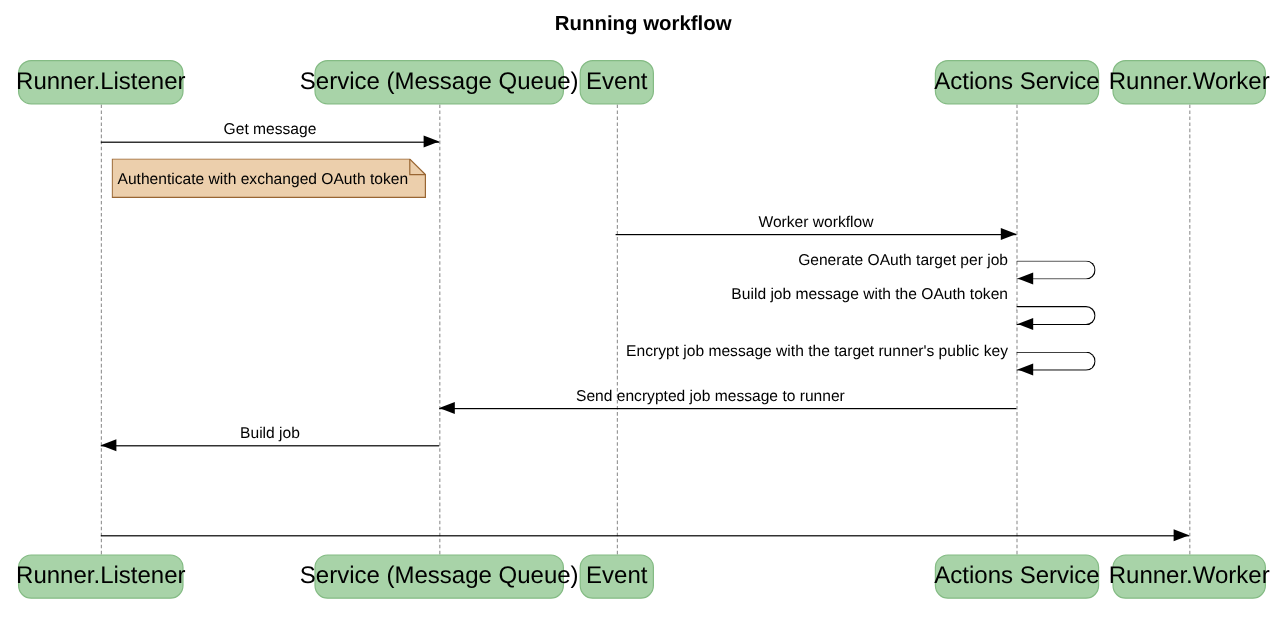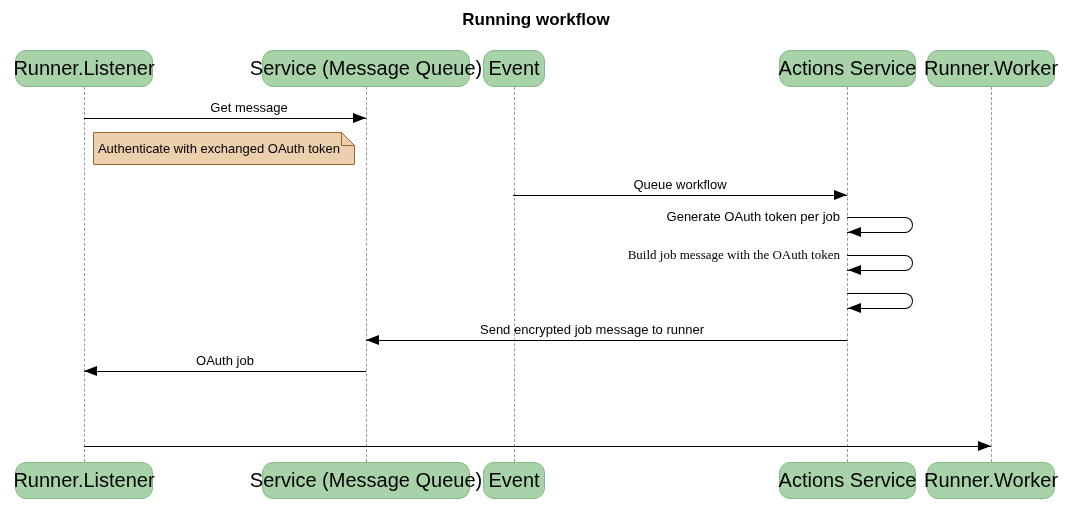--- a/index.html
+++ b/index.html
@@ -128,52 +128,53 @@
   <div class="actor" style="left:483px; top:50px; width:62px;">
       <span>Event</span>
     </div>
   <div class="actor" style="left:779px; top:50px; width:137px;">
       <span>Actions Service</span>
     </div>
   <div class="actor" style="left:927px; top:50px; width:128px;">
       <span>Runner.Worker</span>
     </div>
 
-  <div class="msg-label" style="left:225px; top:100px;margin-left:24px;">Get message</div>
+  <div class="msg-label" style="left:225px; top:100px;">Get message</div>
   <div class="msg-line" style="left:84px; top:118px; width:282px;"></div>
   <div class="arrow-right" style="left:353px; top:113px;"></div>
 
   <div class="note" style="left:93px; top:132px;">
     <svg width="262" height="33" viewBox="0 0 262 33">
       <path d="M0.5,0.5 L248.5,0.5 L261.5,13.5 L261.5,32.5 L0.5,32.5 Z" style="fill:var(--note-fill); stroke:var(--note-border); stroke-width:1;"></path>
       <path d="M248.5,0.5 L248.5,13.5 L261.5,13.5" style="fill:none; stroke:var(--note-border); stroke-width:1;"></path>
     </svg>
     <span class="note-label">Authenticate with exchanged OAuth token</span>
   </div>
 
-  <div class="msg-label" style="left:680px; top:177px;">Queue workflow</div>
+  <div class="msg-label" style="left:680px; top:177px;">Worker workflow</div>
   <div class="msg-line" style="left:513px; top:195px; width:334px;"></div>
   <div class="arrow-right" style="left:834px; top:190px;"></div>
 
-  <div class="self-label" style="right:232px; top:209px;">Generate OAuth token per job</div>
+  <div class="self-label" style="right:232px; top:209px;">Generate OAuth target per job</div>
   <div class="self-loop" style="left:847px; top:217px;"></div>
   <div class="arrow-left" style="left:848px; top:227px;"></div>
 
-  <div class="self-label" style="right:232px; top:247px;font-family:Liberation Serif, serif;">Build job message with the OAuth token</div>
+  <div class="self-label" style="right:232px; top:237px;">Build job message with the OAuth token</div>
   <div class="self-loop" style="left:847px; top:255px;"></div>
   <div class="arrow-left" style="left:848px; top:265px;"></div>
 
+  <div class="self-label" style="right:232px; top:285px;">Encrypt job message with the target runner's public key</div>
   <div class="self-loop" style="left:847px; top:293px;"></div>
   <div class="arrow-left" style="left:848px; top:303px;"></div>
 
   <div class="msg-label" style="left:592px; top:322px;">Send encrypted job message to runner</div>
   <div class="msg-line" style="left:366px; top:340px; width:481px;"></div>
   <div class="arrow-left" style="left:366px; top:335px;"></div>
 
-  <div class="msg-label" style="left:225px; top:353px;">OAuth job</div>
+  <div class="msg-label" style="left:225px; top:353px;">Build job</div>
   <div class="msg-line" style="left:84px; top:371px; width:282px;"></div>
   <div class="arrow-left" style="left:84px; top:366px;"></div>
 
 
   <div class="msg-line" style="left:84px; top:446px; width:907px;"></div>
   <div class="arrow-right" style="left:978px; top:441px;"></div>
 
   <div class="actor" style="left:15px;  top:462px; width:138px;">
       <span>Runner.Listener</span>
     </div>

